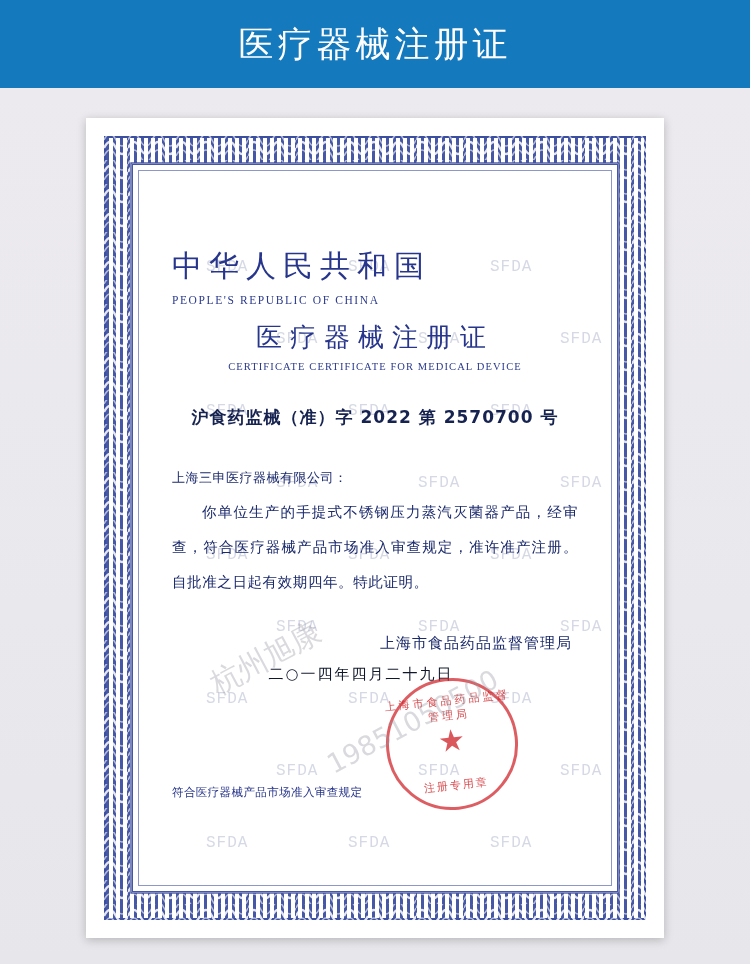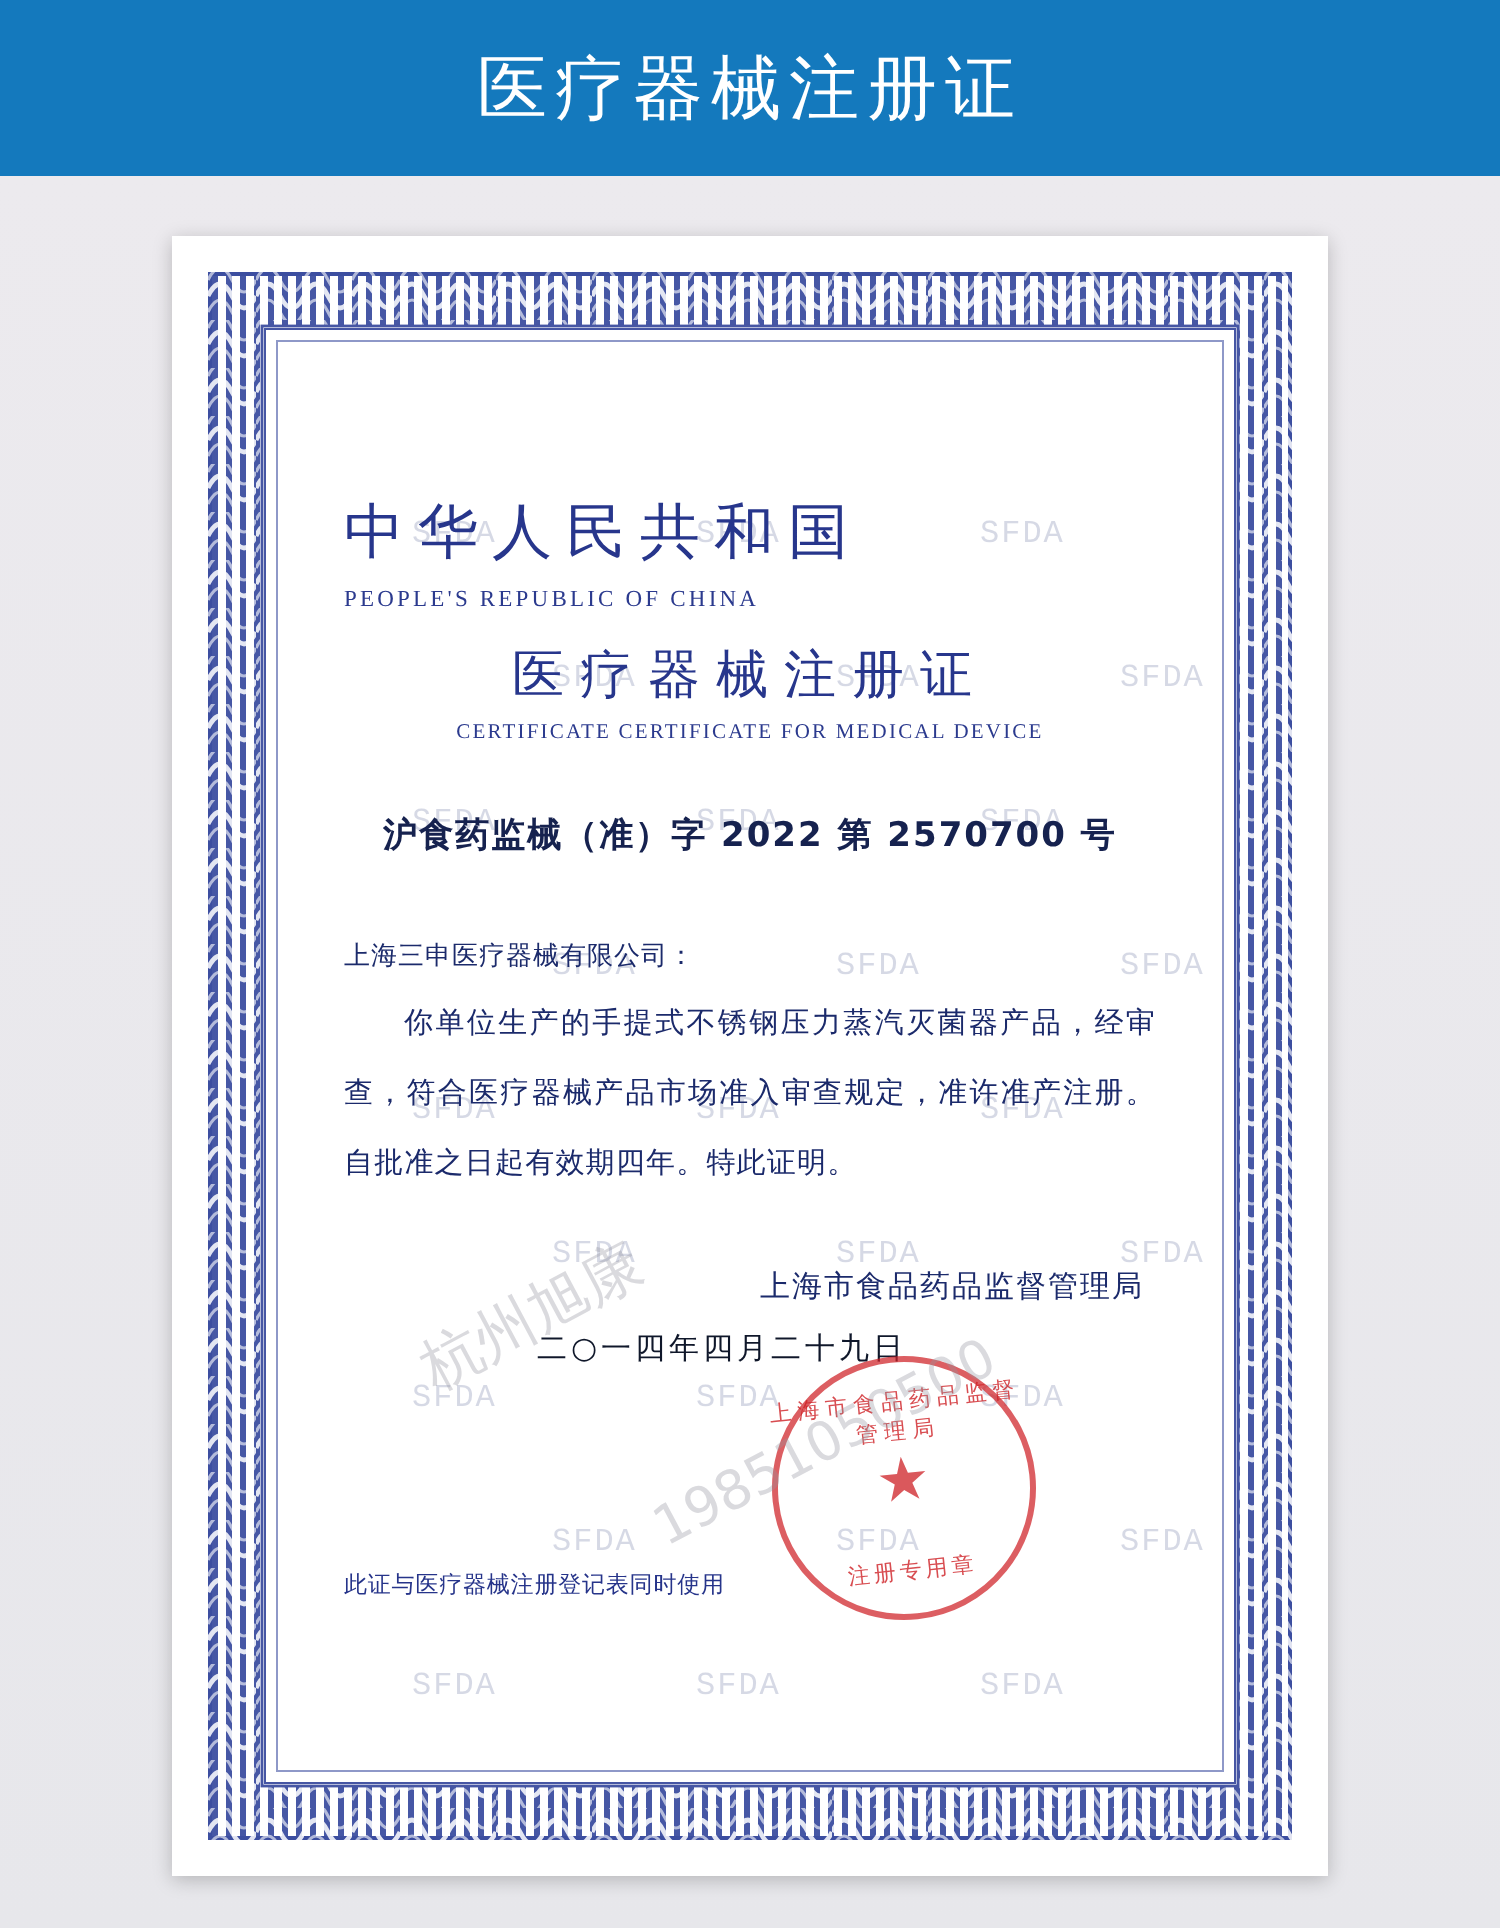--- a/index.html
+++ b/index.html
@@ -295,21 +295,21 @@
       <div class="cert-content">
         <div class="t-country">中华人民共和国</div>
         <div class="t-country-en">PEOPLE'S REPUBLIC OF CHINA</div>
         <div class="t-title">医疗器械注册证</div>
         <div class="t-title-en">CERTIFICATE CERTIFICATE FOR MEDICAL DEVICE</div>
         <div class="t-number">沪食药监械（准）字 2022 第 2570700 号</div>
         <div class="t-company">上海三申医疗器械有限公司：</div>
         <div class="t-para">你单位生产的手提式不锈钢压力蒸汽灭菌器产品，经审查，符合医疗器械产品市场准入审查规定，准许准产注册。自批准之日起有效期四年。特此证明。</div>
         <div class="t-issuer">上海市食品药品监督管理局</div>
         <div class="t-date">二○一四年四月二十九日</div>
-        <div class="t-footnote">此证与医疗器械注册登记表同时使用</div>
+        <div class="t-footnote">符合医疗器械产品市场准入审查规定</div>
       </div>
 
       <div class="seal">
         <div class="seal-top">上海市食品药品监督管理局</div>
         <div class="seal-star">★</div>
         <div class="seal-bottom">注册专用章</div>
       </div>
 
       <div class="wm-diag">杭州旭康</div>
       <div class="wm-diag2">19851050500</div>

